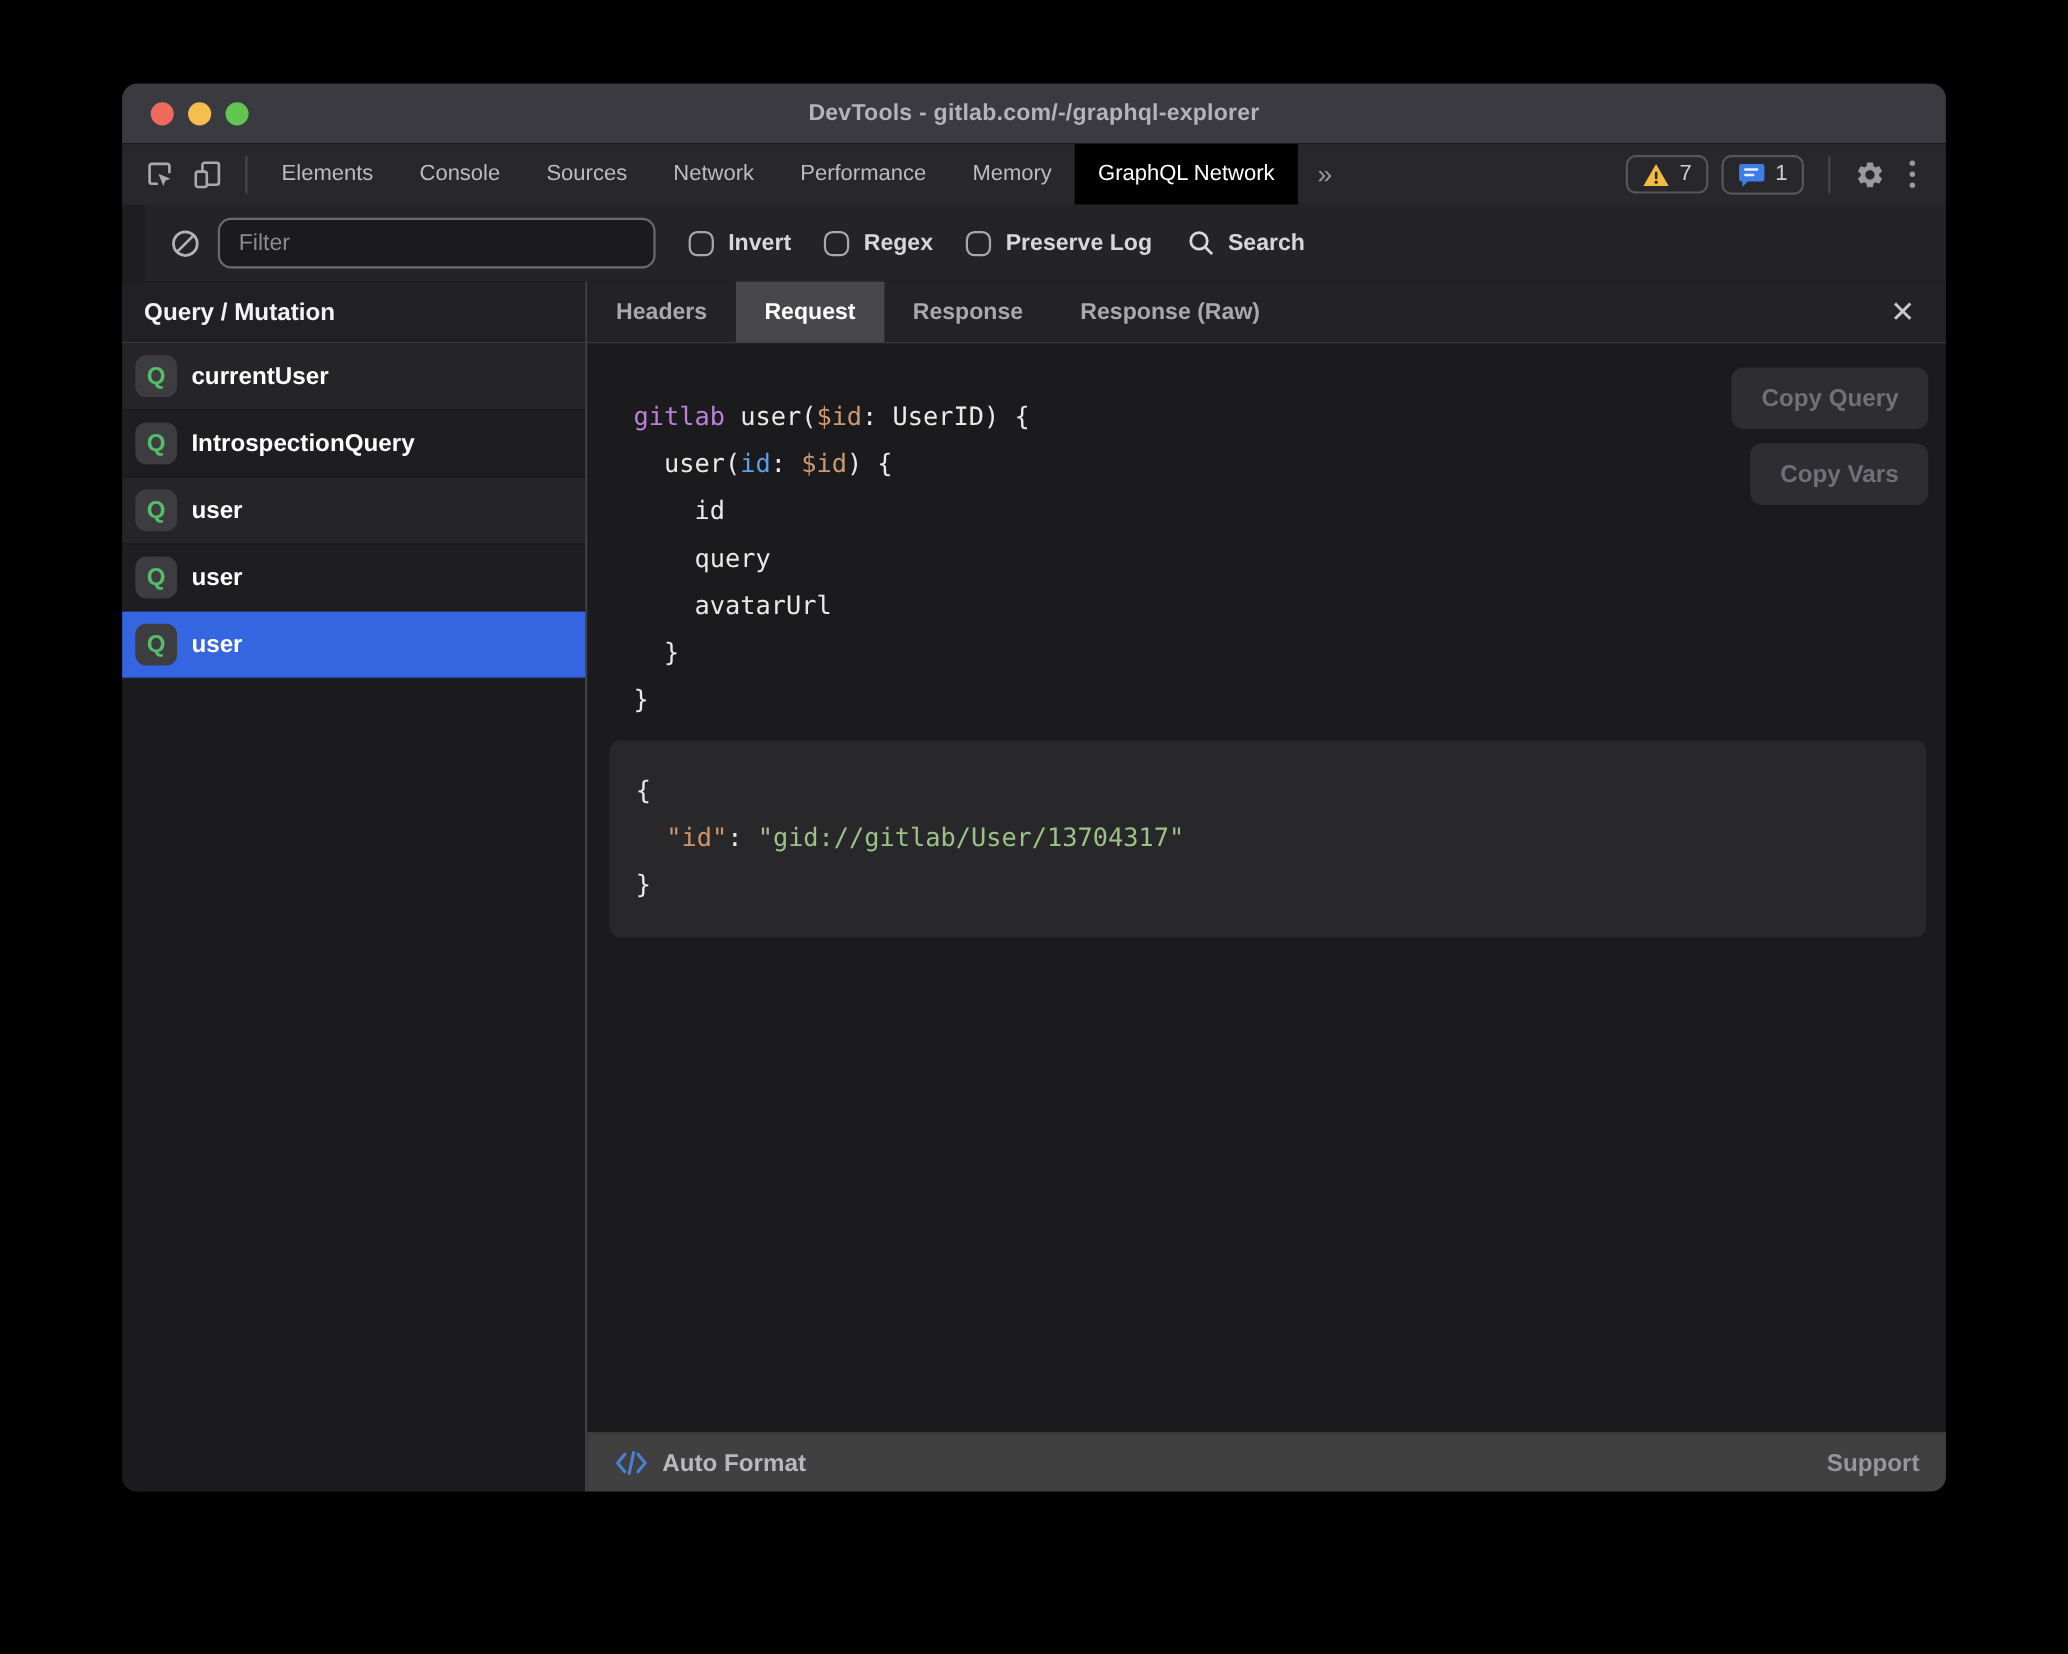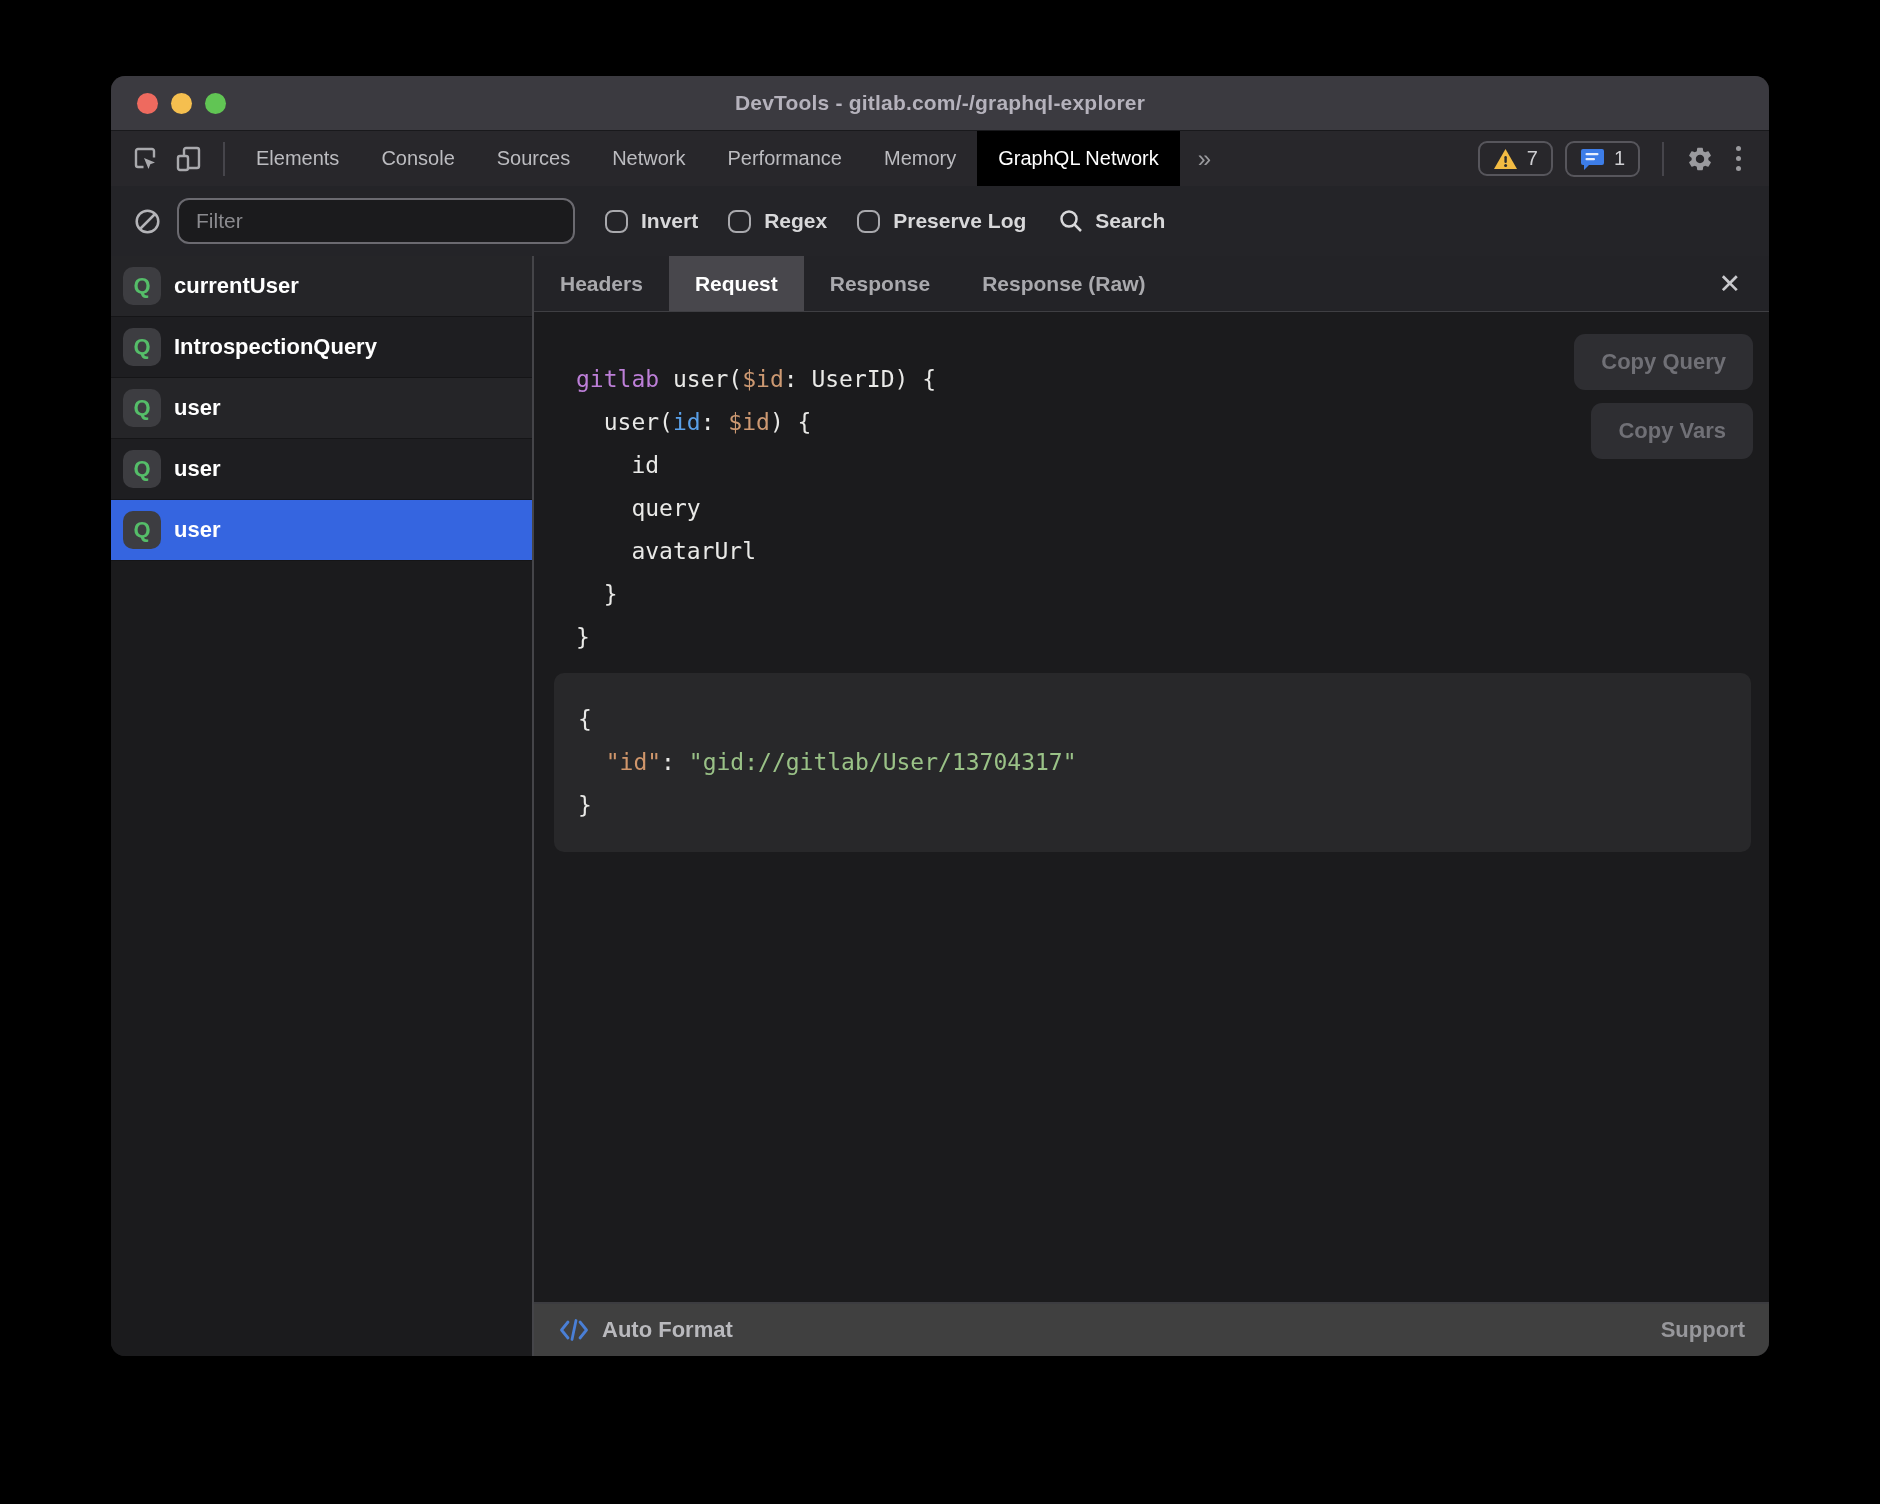--- a/index.html
+++ b/index.html
@@ -24,21 +24,21 @@
   .tabs { display:flex; align-items:stretch; }
   .tab { display:flex; align-items:center; padding:0 21px; color:#bcbcc0; font-size:20px; white-space:nowrap; }
   .tab.active { background:#000; color:#ffffff; }
   .more-btn { display:flex; align-items:center; padding:0 18px; color:#9a9a9e; font-size:24px; }
   .toolbar-right { margin-left:auto; display:flex; align-items:center; gap:12px; padding-right:18px; }
   .pill { display:flex; align-items:center; gap:9px; border:2px solid #57565c; border-radius:9px; padding:4px 13px; color:#cfcfd3; font-size:20px; }
   .kebab { display:flex; flex-direction:column; gap:5px; padding:0 10px; }
   .kebab i { width:5px; height:5px; border-radius:50%; background:#9a9a9e; display:block; }
 
   
-  .filterbar { flex:0 0 70px; background:#242428; display:flex; align-items:center; padding:0 22px; }
+  .filterbar { flex:0 0 70px; background:#242428; display:flex; align-items:center; padding:0 22px;margin-left:21px; }
   .filter-input { width:398px; height:46px; margin-left:16px; background:#1b1b1d; border:2px solid #6b6a70;
                   border-radius:12px; color:#cfcfd3; font-size:21px; padding:0 17px; outline:none;
                   font-family:"Liberation Sans",sans-serif; }
   .filter-input::placeholder { color:#8b8b8f; }
   .check { display:flex; align-items:flex-end; gap:13px; margin-left:30px; color:#d8d8da; font-weight:bold; font-size:21px; cursor:default; }
   .checkbox { width:23px; height:23px; border:2.5px solid #a9a9ad; border-radius:8px; background:transparent; }
   .search { display:flex; align-items:center; gap:11px; margin-left:32px; color:#d8d8da; font-weight:bold; font-size:21px; }
 
   
   .bodyrow { flex:1; display:flex; min-height:0; }
@@ -183,20 +183,21 @@
           <line x1="16.5" y1="16.5" x2="23" y2="23" stroke="#d8d8da" stroke-width="2.5"></line>
         </svg>
       </span>
       <span>Search</span>
     </div>
   </div>
 
   <div class="bodyrow">
 
     <div class="sidebar">
+      <div class="sidebar-header">Query / Mutation</div>
       <div class="row odd">
         <span class="qbadge">Q</span>
         <span class="row-label">currentUser</span>
       </div>
       <div class="row even">
         <span class="qbadge">Q</span>
         <span class="row-label">IntrospectionQuery</span>
       </div>
       <div class="row odd">
         <span class="qbadge">Q</span>

